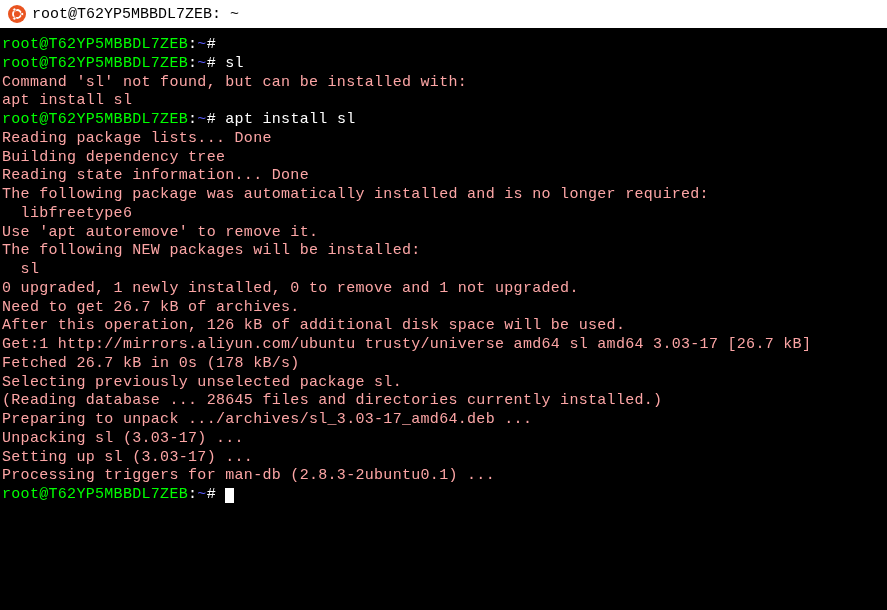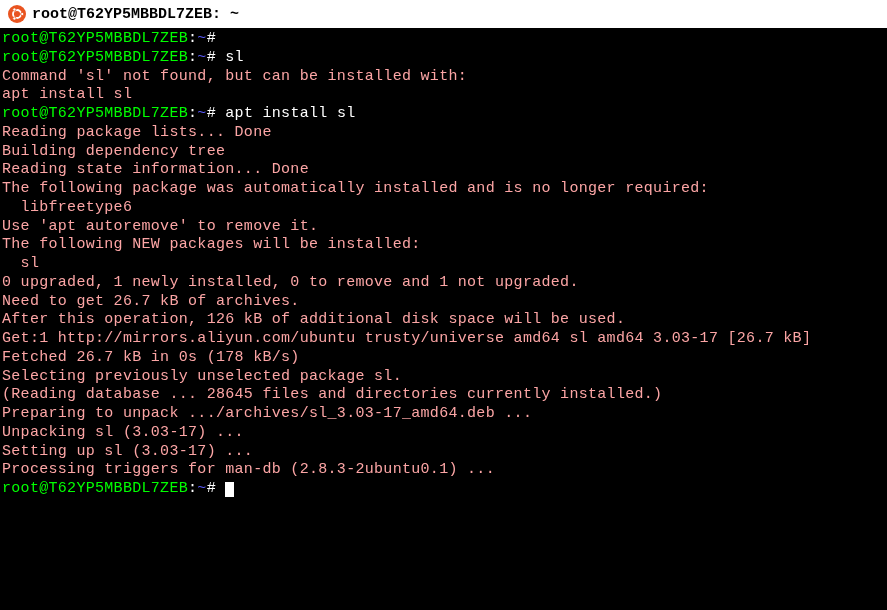--- a/index.html
+++ b/index.html
@@ -27,26 +27,25 @@
       width: 18px;
       height: 18px;
       display: inline-flex;
       align-items: center;
       justify-content: center;
     }
     .title-text {
       font-family: "Consolas", "Courier New", monospace;
       font-size: 15px;
       color: #000000;
-      font-weight: bold;
     }
     .terminal {
       background: #000000;
       color: #ffffff;
-      padding: 2px 2px;
+      padding: 8px 2px;
       height: 582px;
       line-height: 1.25;
       font-family: "Consolas", "Courier New", monospace;
       font-size: 15px;
       white-space: pre;
       letter-spacing: 0.3px;
     }
     .prompt-user {
       color: #00ff00;
     }

